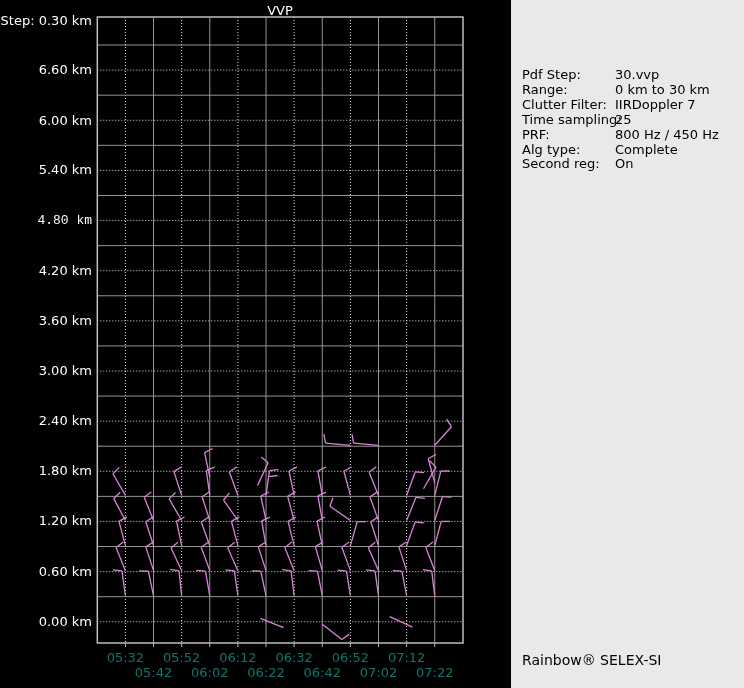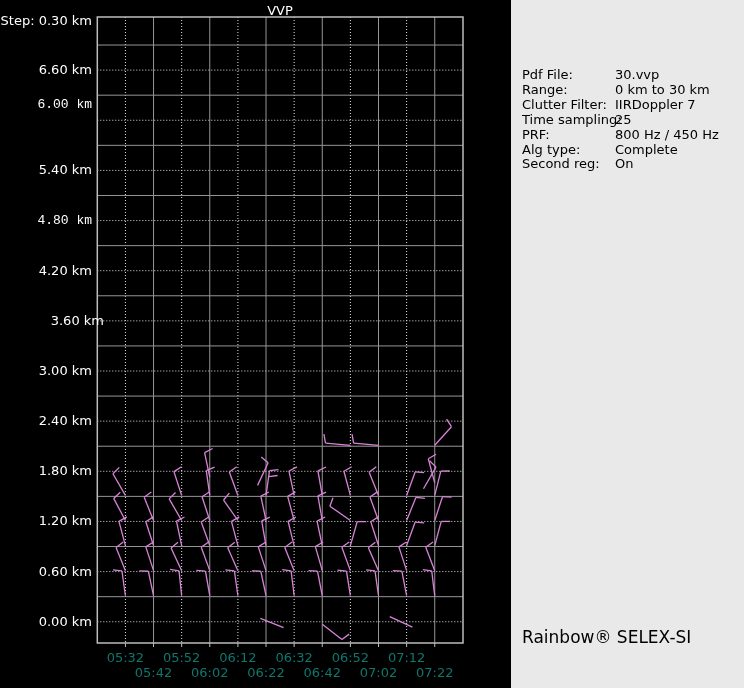--- a/index.html
+++ b/index.html
@@ -15,21 +15,21 @@
         white-space:nowrap;}
   .xlab{position:absolute;width:48px;text-align:center;color:#0f766e;font-size:13px;
         white-space:nowrap;}
   .info-panel{position:absolute;left:511px;top:0;width:233px;height:688px;
               color:#000;}
   .panel-head{padding-top:8px;text-align:center;font-size:15px;line-height:19px;}
   .panel-fields{position:absolute;left:11px;top:68px;right:2px;font-size:13px;line-height:14.9px;}
   .field-row{display:flex;}
   .field-label{width:93px;flex:0 0 93px;white-space:nowrap;}
   .field-value{white-space:nowrap;}
-  .panel-footer{position:absolute;left:11px;top:627px;font-size:17px;}
+  .panel-footer{position:absolute;left:11px;top:652px;font-size:14px;}
 </style>
 </head>
 <body>
 
 <div id="screen">
 
   <div class="chart-area" style="background: rgb(0, 0, 0); border-radius: 10px;">
     <svg id="chart-svg" width="511" height="688">
         <line x1="125.42" y1="17" x2="125.42" y2="643" stroke="#e2e2e2" stroke-width="1" stroke-dasharray="1 2"></line>
         <line x1="125.42" y1="643" x2="125.42" y2="647" stroke="#bdbdbd" stroke-width="1"></line>
@@ -353,25 +353,25 @@
           <line x1="341.96026884016806" y1="639.5348702164748" x2="349.14798843059367" y2="634.1185350081064"></line>
         </g>
         <g stroke="#d884d8" stroke-width="1.3">
           <line x1="389.74800000000005" y1="616.6208333333333" x2="412.4056946759163" y2="627.1862898768508"></line>
         </g>
       </svg>
     <div class="chart-title">VVP</div>
     <div class="step-label">Step: 0.30 km</div>
     <div id="ylabels">
         <div class="ylab" style="top: 62.1px;">6.60 km</div>
-        <div class="ylab" style="top: 97px; font-family: Liberation Mono, monospace;">6.00 km</div>
+        <div class="ylab" style="top: 113px;">6.00 km</div>
         <div class="ylab" style="top: 162.4px;">5.40 km</div>
         <div class="ylab" style="top: 212.55px; font-family: Liberation Mono, monospace;">4.80 km</div>
         <div class="ylab" style="top: 262.7px;">4.20 km</div>
-        <div class="ylab" style="top: 312.85px; margin-left: 12px;">3.60 km</div>
+        <div class="ylab" style="top: 312.85px;">3.60 km</div>
         <div class="ylab" style="top: 363px;">3.00 km</div>
         <div class="ylab" style="top: 413.15px;">2.40 km</div>
         <div class="ylab" style="top: 463.3px;">1.80 km</div>
         <div class="ylab" style="top: 513.45px;">1.20 km</div>
         <div class="ylab" style="top: 563.6px;">0.60 km</div>
         <div class="ylab" style="top: 613.75px;">0.00 km</div>
       </div>
     <div id="xlabels">
         <div class="xlab" style="left: 101.42px; top: 650px;">05:32</div>
         <div class="xlab" style="left: 129.54px; top: 665px;">05:42</div>
@@ -384,21 +384,21 @@
         <div class="xlab" style="left: 326.38px; top: 650px;">06:52</div>
         <div class="xlab" style="left: 354.5px; top: 665px;">07:02</div>
         <div class="xlab" style="left: 382.62px; top: 650px;">07:12</div>
         <div class="xlab" style="left: 410.74px; top: 665px;">07:22</div>
       </div>
   </div>
 
   <div class="info-panel" style="background: rgb(233, 233, 233); color: rgb(0, 0, 0);">
     <div class="panel-fields" id="panel-fields">
         <div class="field-row">
-          <span class="field-label">Pdf File:</span>
+          <span class="field-label">Pdf Step:</span>
           <span class="field-value">30.vvp</span>
         </div>
         <div class="field-row">
           <span class="field-label">Range:</span>
           <span class="field-value">0 km to 30 km</span>
         </div>
         <div class="field-row">
           <span class="field-label">Clutter Filter:</span>
           <span class="field-value">IIRDoppler 7</span>
         </div>

